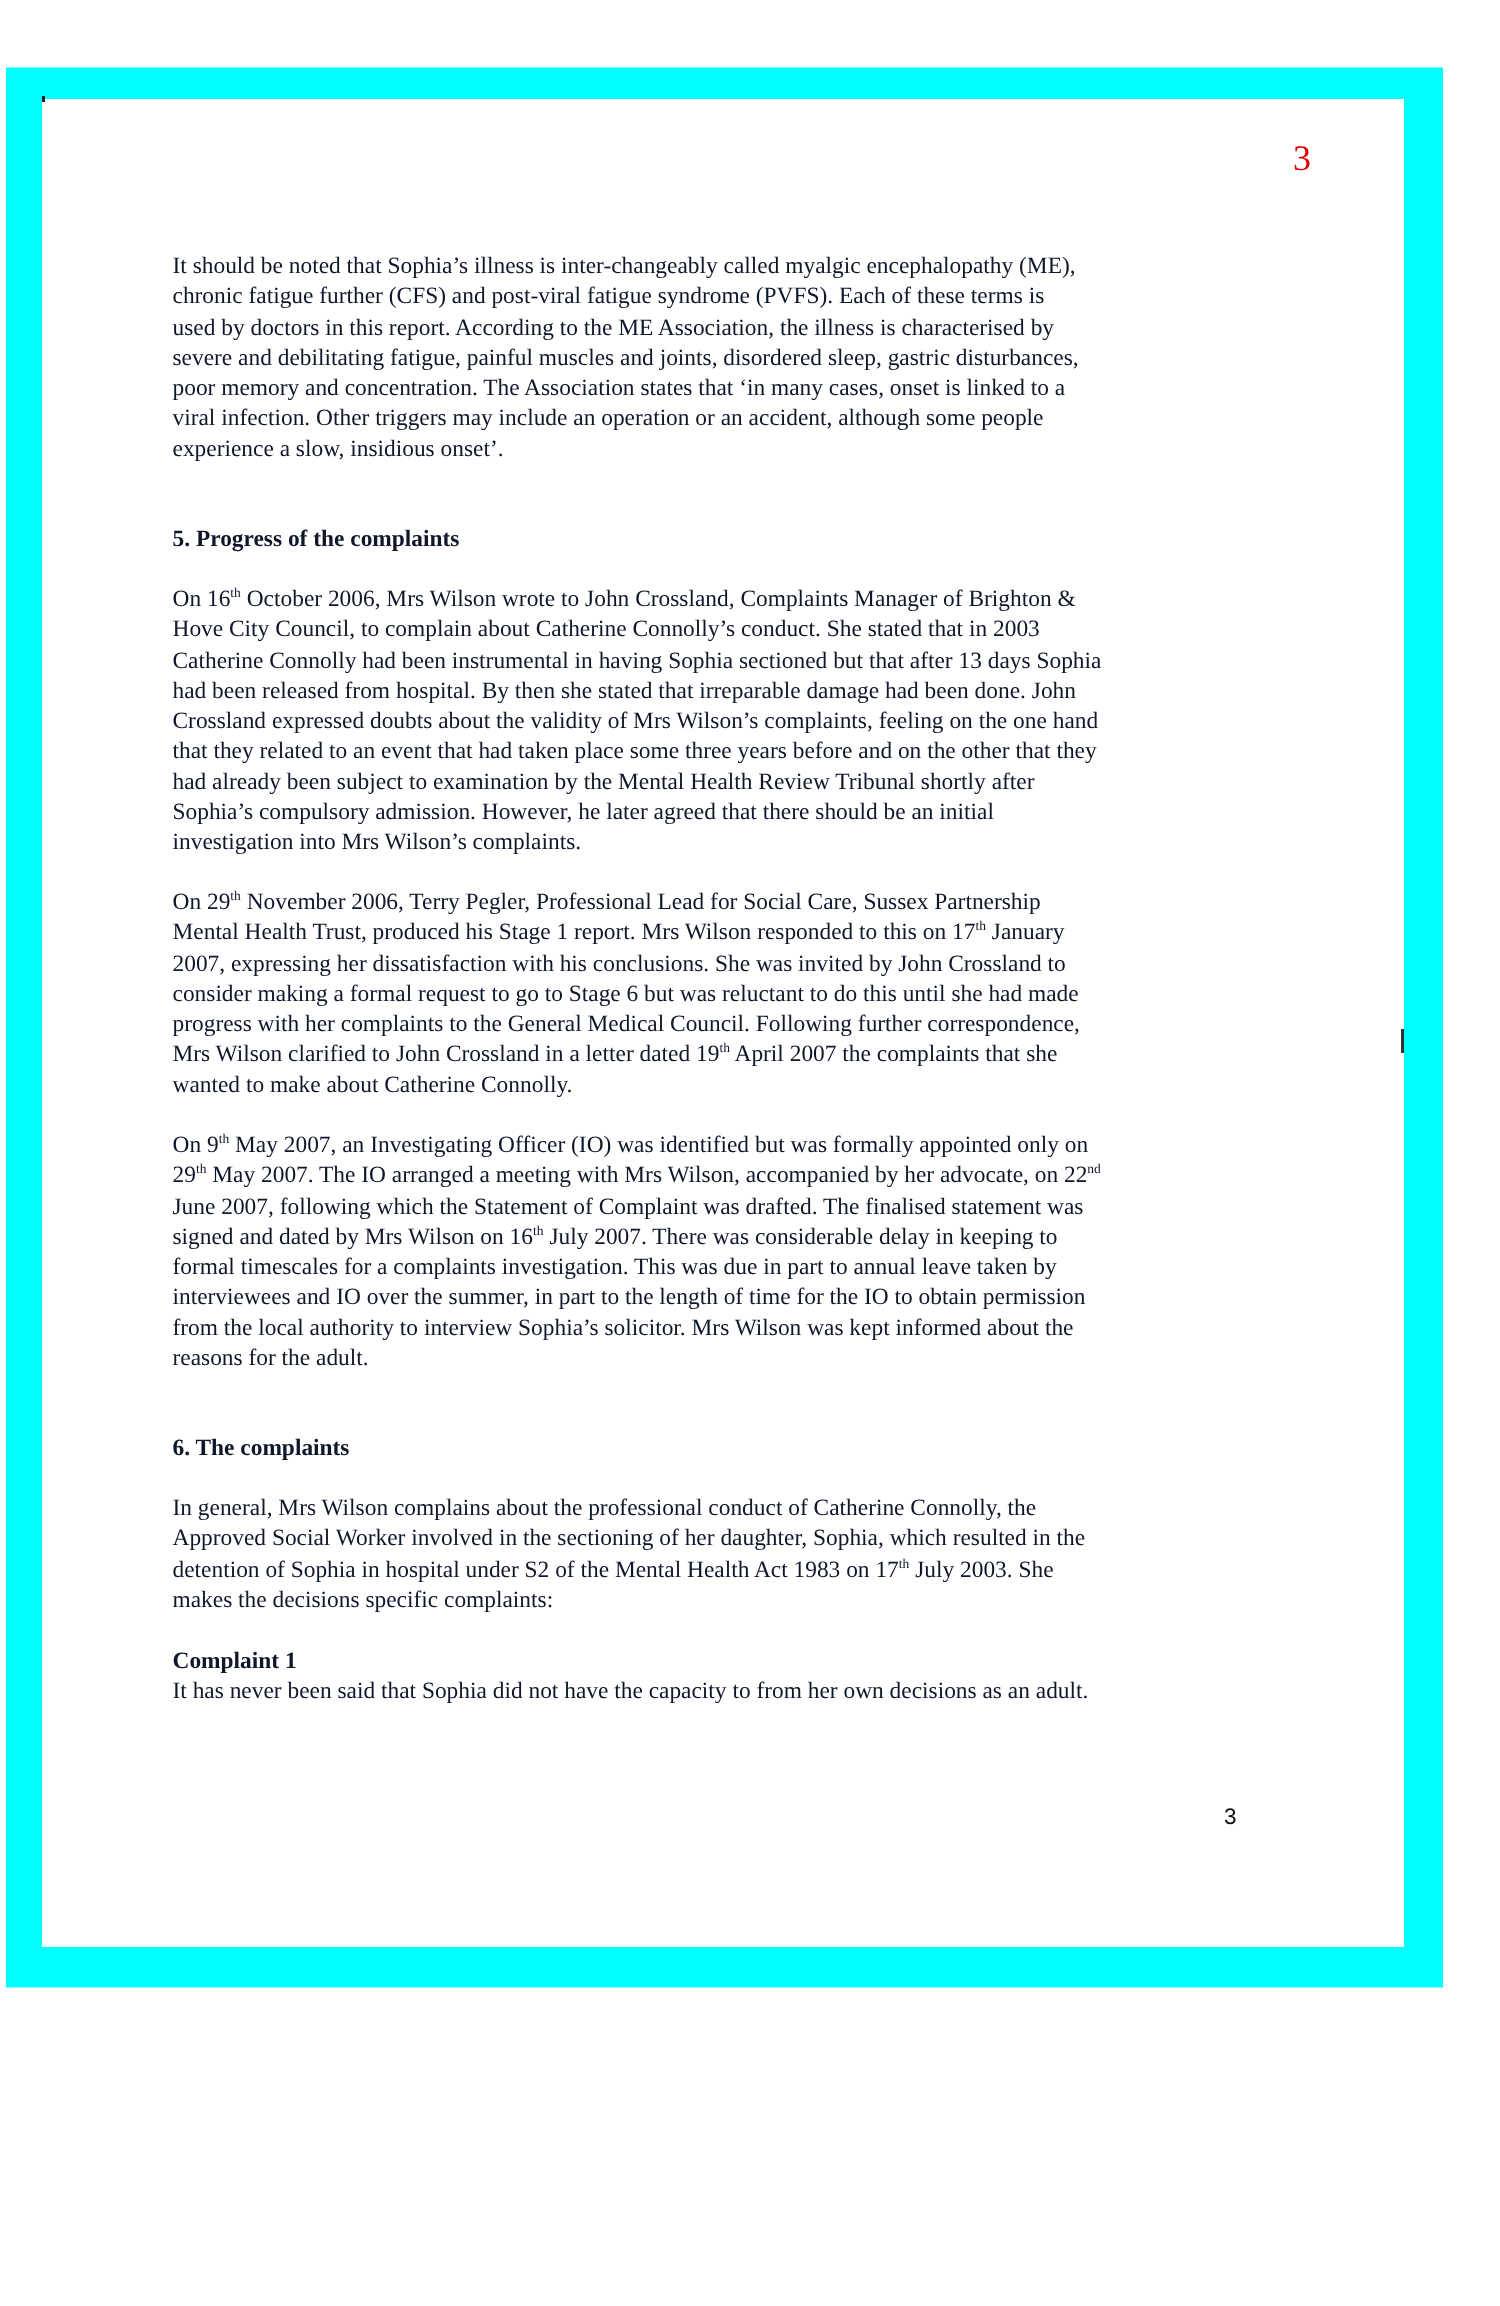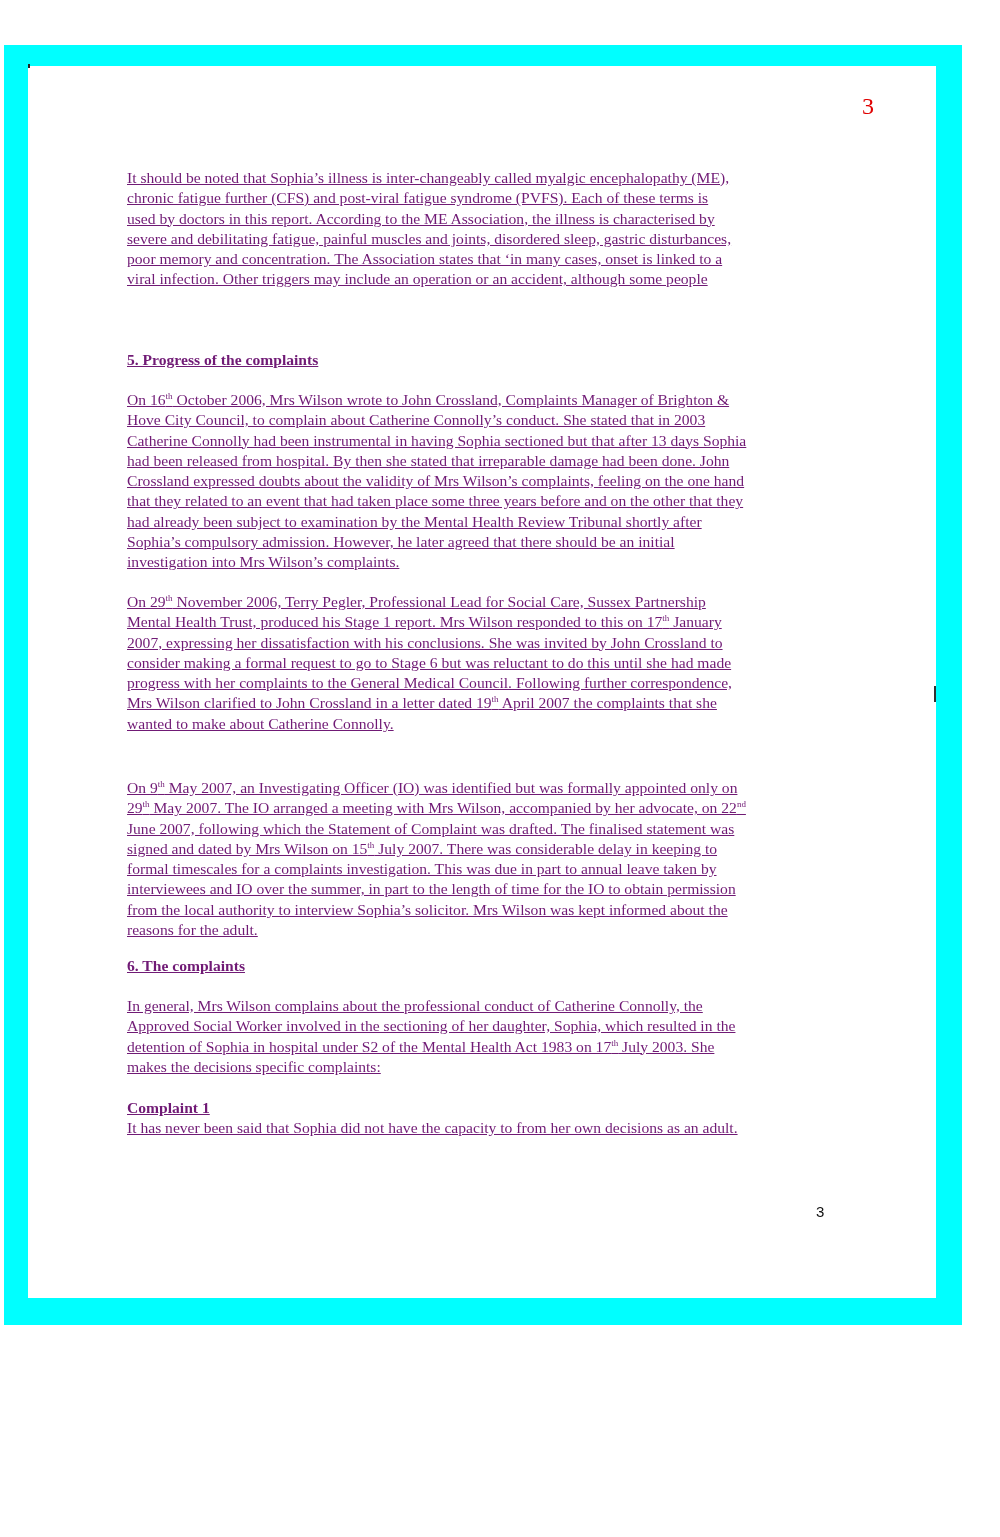--- a/index.html
+++ b/index.html
@@ -12,24 +12,23 @@
       position: absolute; left: 28px; top: 66px; width: 908px; height: 1232px;
       background: #ffffff;
     }
     .corner-mark { position: absolute; width: 2px; height: 4px; background: #222; }
     .page-num-red {
       position: absolute; left: 862px; top: 94px;
       font-family: "Liberation Serif", serif; font-size: 24px; color: #e00000;
       line-height: 1;
     }
     .text {
-      position: absolute; left: 127px; width: 720px;
+      position: absolute; left: 115px; width: 720px;
       font-family: "Liberation Serif", serif; font-size: 15.6px; line-height: 20.3px;
-      color: #701a75;
-      text-decoration: underline;
+      color: #0f172a;
     }
     .text p { margin: 0; white-space: nowrap; }
     .heading { font-weight: bold; }
     sup { font-size: 9px; line-height: 0; vertical-align: 6px; }
     .page-num-footer {
       position: absolute; left: 816px; top: 1203px;
       font-family: "Liberation Sans", sans-serif; font-size: 15px; color: #111;
     }
     .side-mark { position: absolute; left: 934px; top: 686px; width: 2px; height: 16px; background: #333; }
   </style>
@@ -43,20 +42,21 @@
 
 <div class="page-num-red">3</div>
 
 <div class="text" style="top:168px;">
   <p>It should be noted that Sophia’s illness is inter-changeably called myalgic encephalopathy (ME),</p>
   <p>chronic fatigue further (CFS) and post-viral fatigue syndrome (PVFS). Each of these terms is</p>
   <p>used by doctors in this report. According to the ME Association, the illness is characterised by</p>
   <p>severe and debilitating fatigue, painful muscles and joints, disordered sleep, gastric disturbances,</p>
   <p>poor memory and concentration. The Association states that ‘in many cases, onset is linked to a</p>
   <p>viral infection. Other triggers may include an operation or an accident, although some people</p>
+  <p>experience a slow, insidious onset’.</p>
 </div>
 
 <div class="text heading" style="top:350px;">5.   Progress of the complaints</div>
 
 <div class="text" style="top:390px;">
   <p><span>On 16</span><sup>th</sup><span> October 2006, Mrs Wilson wrote to John Crossland, Complaints Manager of Brighton &amp;</span></p>
   <p>Hove City Council, to complain about Catherine Connolly’s conduct. She stated that in 2003</p>
   <p>Catherine Connolly had been instrumental in having Sophia sectioned but that after 13 days Sophia</p>
   <p>had been released from hospital. By then she stated that irreparable damage had been done. John</p>
   <p>Crossland expressed doubts about the validity of Mrs Wilson’s complaints, feeling on the one hand</p>
@@ -69,25 +69,25 @@
 <div class="text" style="top:592px;">
   <p><span>On 29</span><sup>th</sup><span> November 2006, Terry Pegler, Professional Lead for Social Care, Sussex Partnership</span></p>
   <p><span>Mental Health Trust, produced his Stage 1 report. Mrs Wilson responded to this on 17</span><sup>th</sup><span> January</span></p>
   <p>2007, expressing her dissatisfaction with his conclusions. She was invited by John Crossland to</p>
   <p>consider making a formal request to go to Stage 6 but was reluctant to do this until she had made</p>
   <p>progress with her complaints to the General Medical Council. Following further correspondence,</p>
   <p><span>Mrs Wilson clarified to John Crossland in a letter dated 19</span><sup>th</sup><span> April 2007 the complaints that she</span></p>
   <p>wanted to make about Catherine Connolly.</p>
 </div>
 
-<div class="text" style="top:754px;margin-top:24px;">
+<div class="text" style="top:754px;">
   <p><span>On 9</span><sup>th</sup><span> May 2007, an Investigating Officer (IO) was identified but was formally appointed only on</span></p>
   <p><span>29</span><sup>th</sup><span> May 2007. The IO arranged a meeting with Mrs Wilson, accompanied by her advocate, on 22</span><sup>nd</sup></p>
   <p>June 2007, following which the Statement of Complaint was drafted. The finalised statement was</p>
-  <p><span>signed and dated by Mrs Wilson on 15</span><sup>th</sup><span> July 2007. There was considerable delay in keeping to</span></p>
+  <p><span>signed and dated by Mrs Wilson on 16</span><sup>th</sup><span> July 2007. There was considerable delay in keeping to</span></p>
   <p>formal timescales for a complaints investigation. This was due in part to annual leave taken by</p>
   <p>interviewees and IO over the summer, in part to the length of time for the IO to obtain permission</p>
   <p>from the local authority to interview Sophia’s solicitor. Mrs Wilson was kept informed about the</p>
   <p>reasons for the adult.</p>
 </div>
 
 <div class="text heading" style="top:956px;">6.   The complaints</div>
 
 <div class="text" style="top:996px;">
   <p>In general, Mrs Wilson complains about the professional conduct of Catherine Connolly, the</p>

